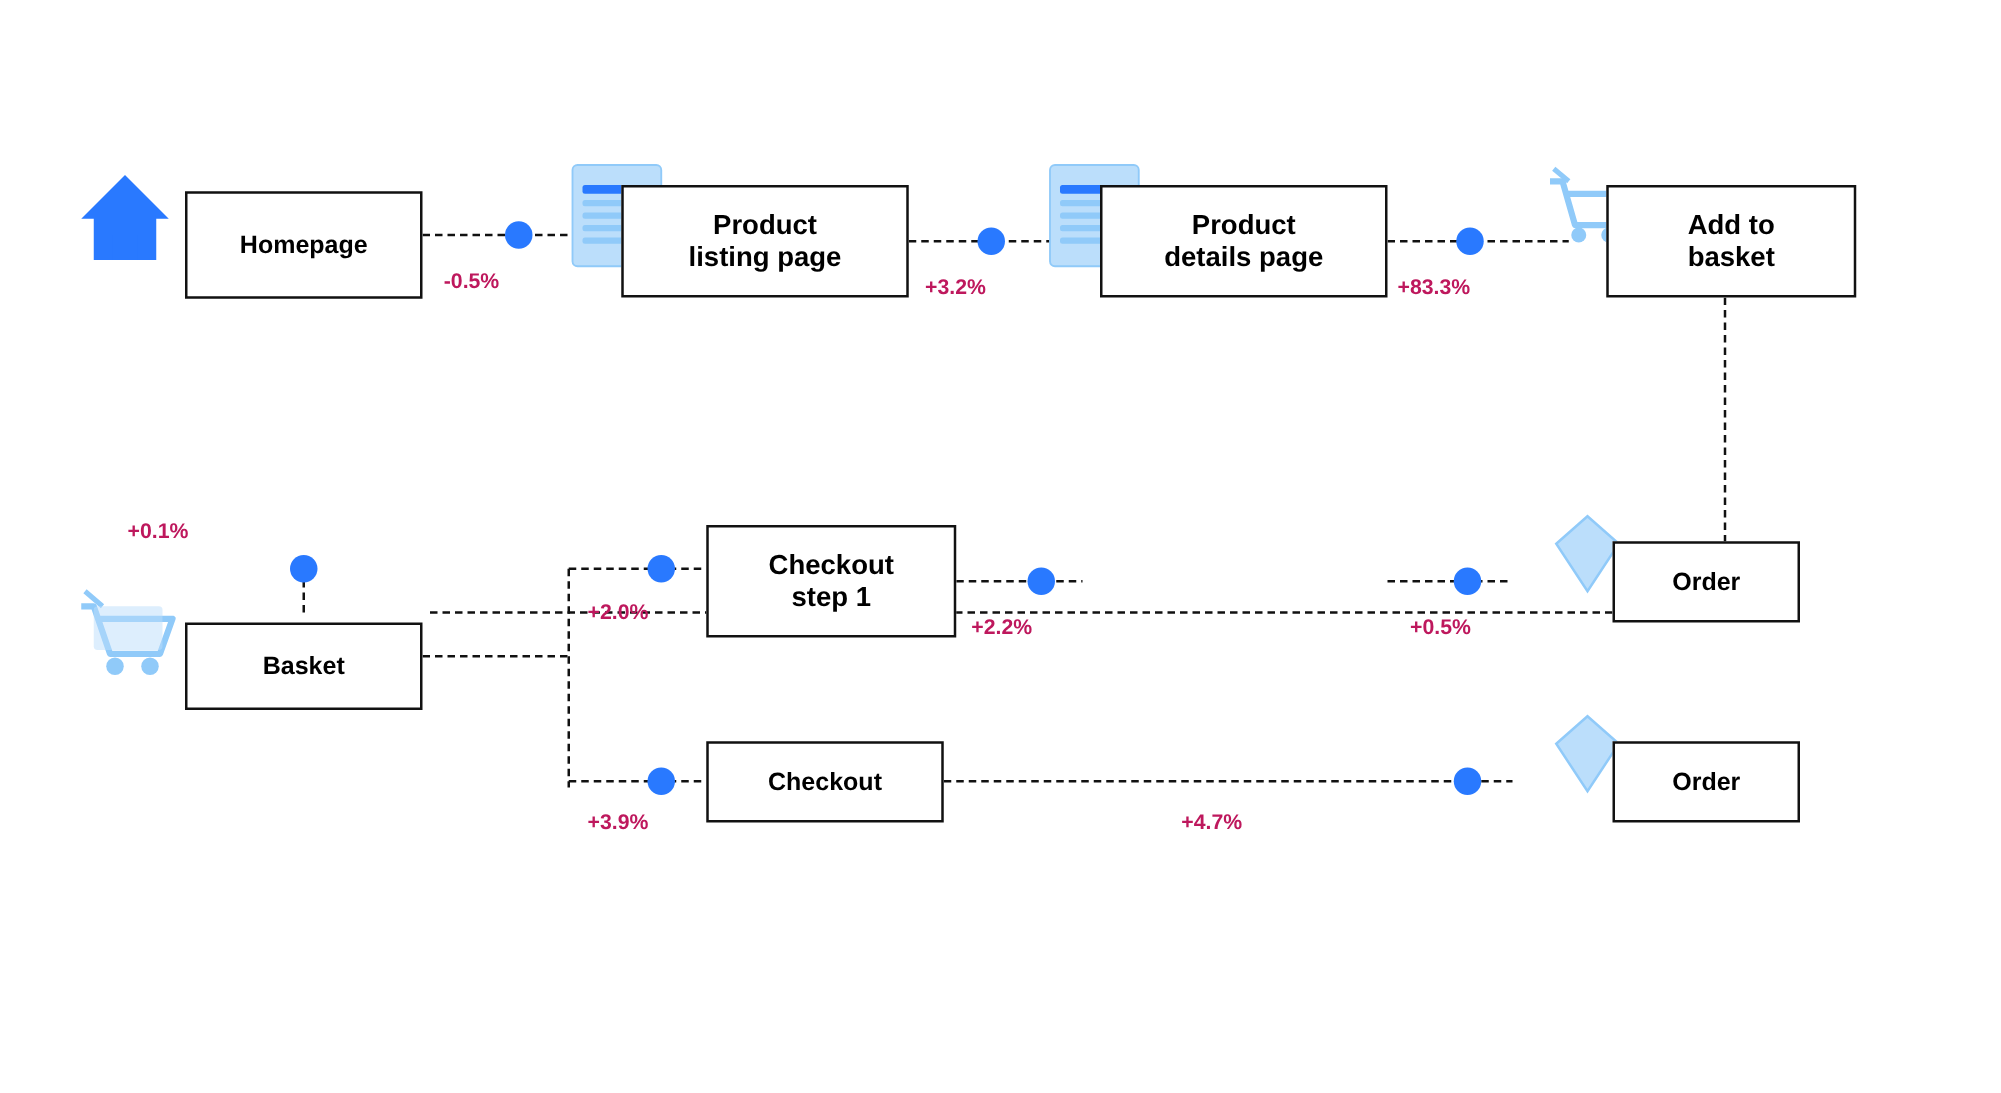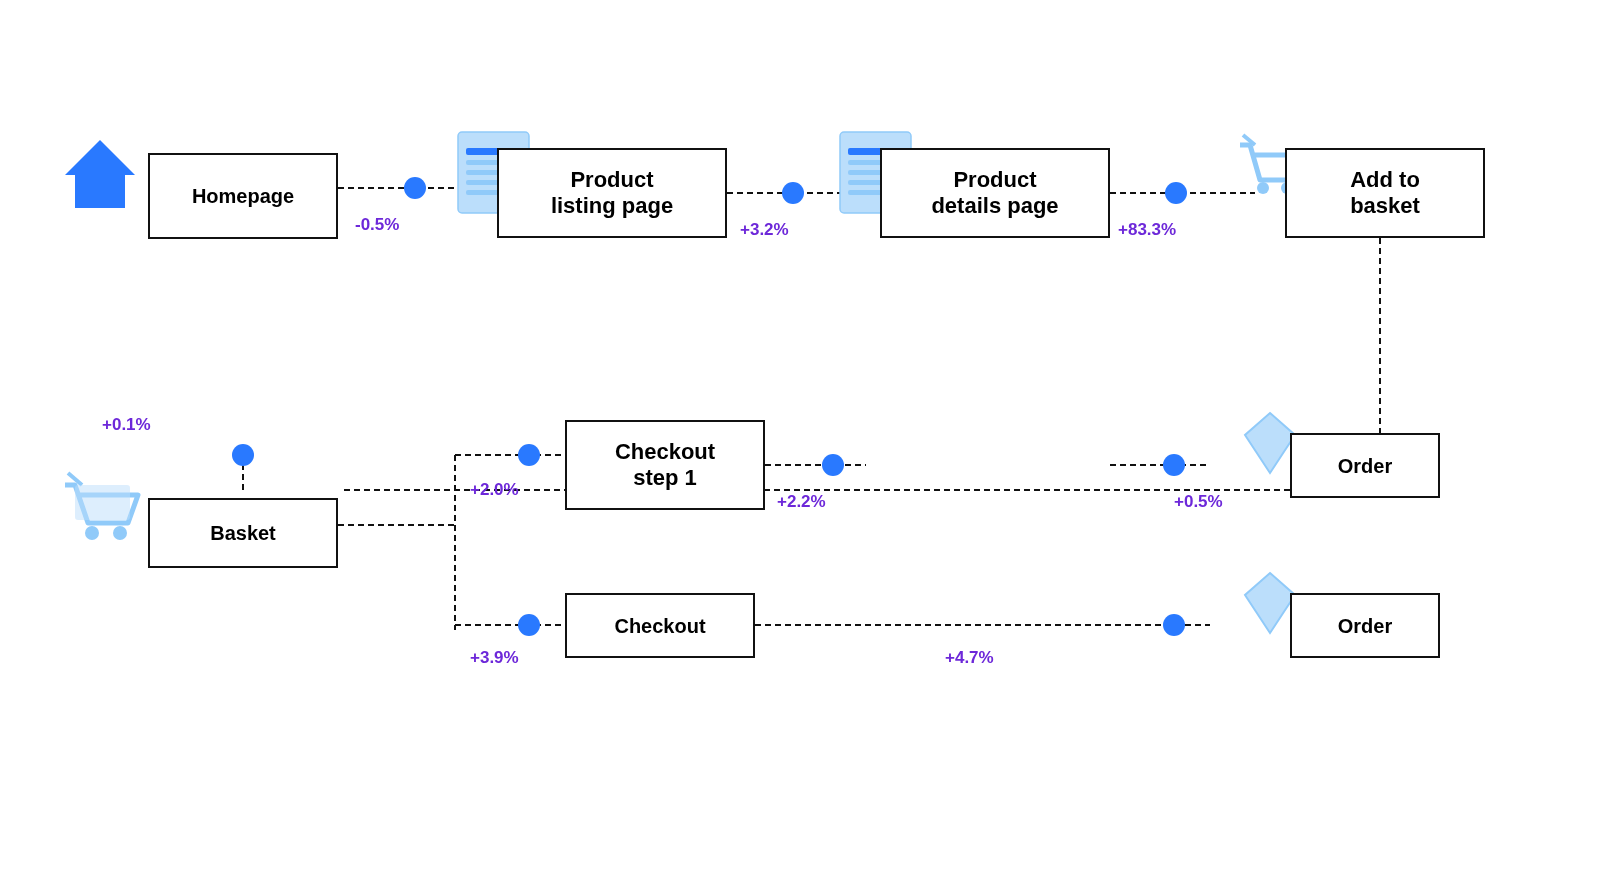--- a/index.html
+++ b/index.html
@@ -42,21 +42,21 @@
       height: 22px;
       border-radius: 50%;
       background: #2979ff;
       z-index: 15;
     }
     
     .pct-label {
       position: absolute;
       font-size: 17px;
       font-weight: 600;
-      color: #6d28d9;
+      color: #be185d;
       z-index: 20;
     }
     
     .connector-svg {
       position: absolute;
       top: 0;
       left: 0;
       width: 1601px;
       height: 874px;
       z-index: 2;
@@ -212,17 +212,17 @@
   <div class="dot" style="left:518px; top:614px;"></div>
 
   <div class="dot" style="left:1163px; top:614px;"></div>
 
   <div class="pct-label" style="left:355px; top:215px;">-0.5%</div>
   <div class="pct-label" style="left:740px; top:220px;">+3.2%</div>
   <div class="pct-label" style="left:1118px; top:220px;">+83.3%</div>
   <div class="pct-label" style="left:102px; top:415px;">+0.1%</div>
   <div class="pct-label" style="left:470px; top:480px;">+2.0%</div>
   <div class="pct-label" style="left:777px; top:492px;">+2.2%</div>
-  <div class="pct-label" style="left:1154px; top:492px;padding-left:20px;">+0.5%</div>
+  <div class="pct-label" style="left:1108px; top:492px;padding-left:20px;">+0.5%</div>
   <div class="pct-label" style="left:470px; top:648px;">+3.9%</div>
   <div class="pct-label" style="left:945px; top:648px;">+4.7%</div>
 
 </div>
 
 </body></html>

